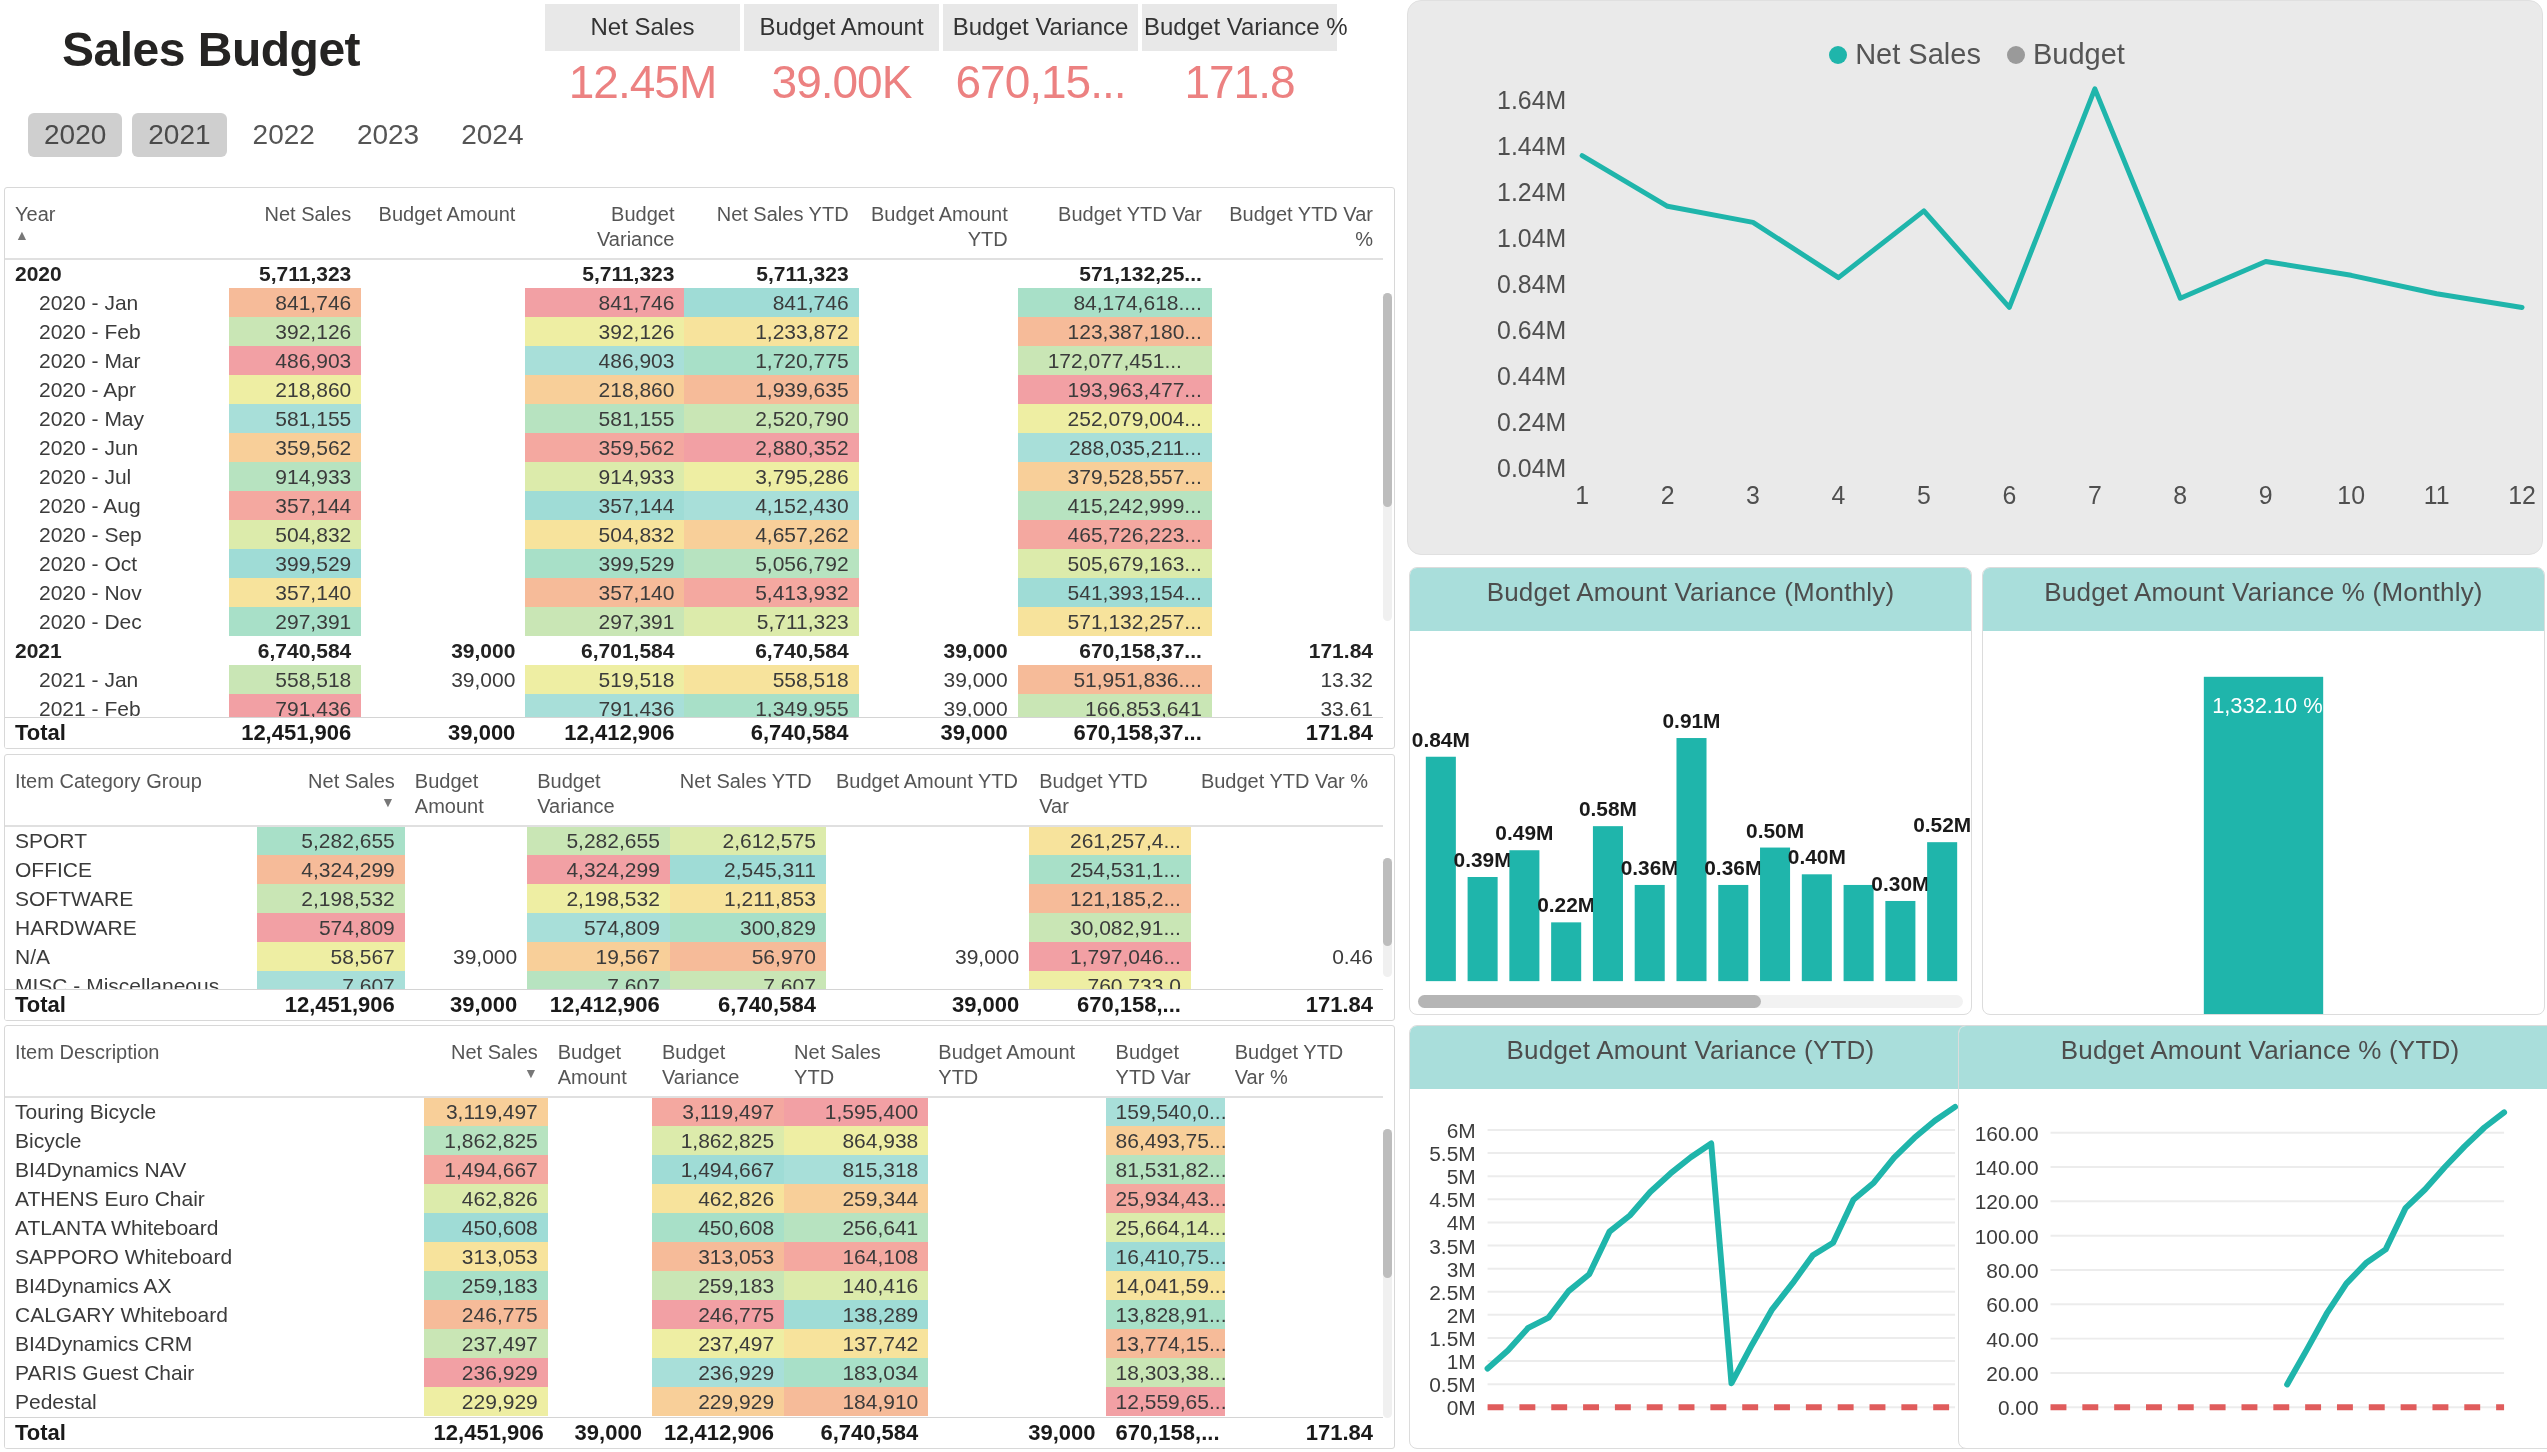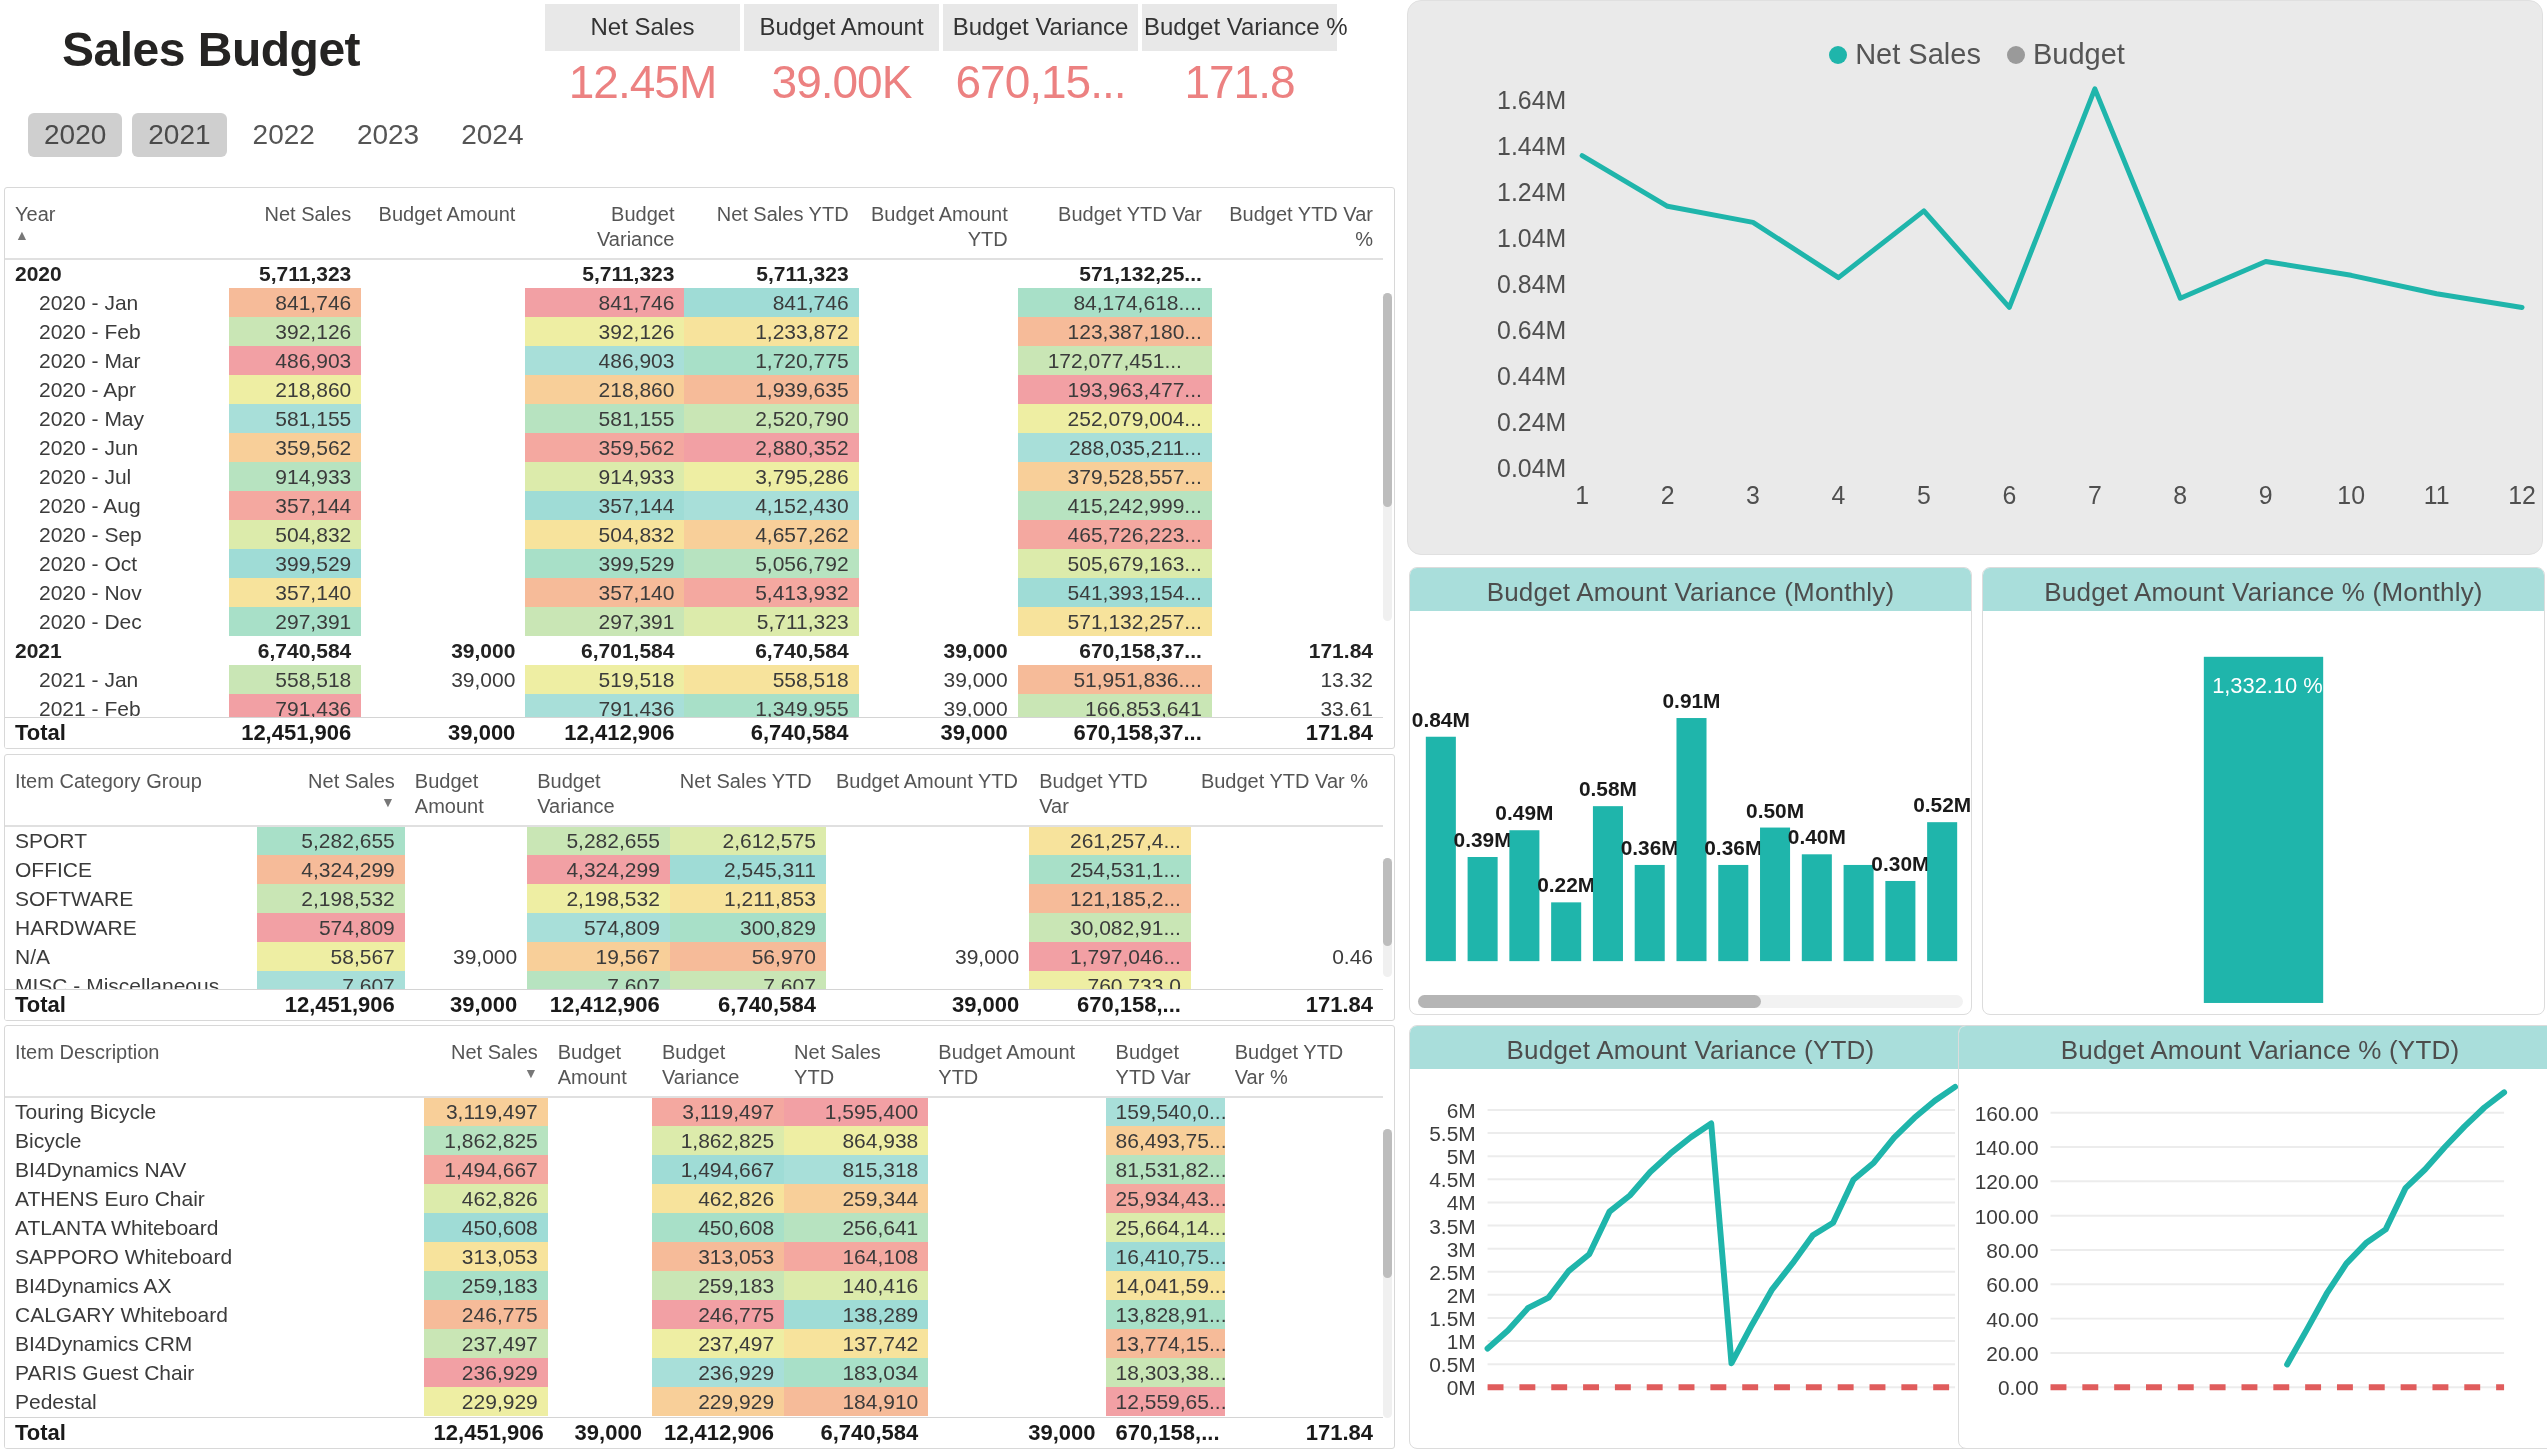--- a/index.html
+++ b/index.html
@@ -92,21 +92,21 @@
   .legend {
     position: absolute; top: 38px; left: 0; width: 100%;
     display: flex; justify-content: center; gap: 26px; align-items: center;
   }
   .legend-item { display: flex; align-items: center; gap: 8px; }
   .dot { width: 18px; height: 18px; border-radius: 50%; display: inline-block; }
   .legend-label { font-size: 29px; color: #555; }
 
   .panel-title {
     background: #a9dedb; color: #4d4d4d; font-size: 26px; text-align: center;
-    padding: 9px 0 3px; letter-spacing: 0.2px;
+    padding: 9px 0 23px; letter-spacing: 0.2px;
   }
 
   #barMonthly { left: 2px; top: 567px; width: 563px; height: 448px; }
   #pctMonthly { left: 575px; top: 567px; width: 563px; height: 448px; }
   #barYTD     { left: 2px; top: 1025px; width: 563px; height: 424px; }
   #pctYTD     { left: 551px; top: 1025px; width: 604px; height: 424px; }
   svg { display: block; }
 
   .hscroll-track {
     position: absolute; left: 8px; right: 8px; bottom: 6px; height: 13px;

